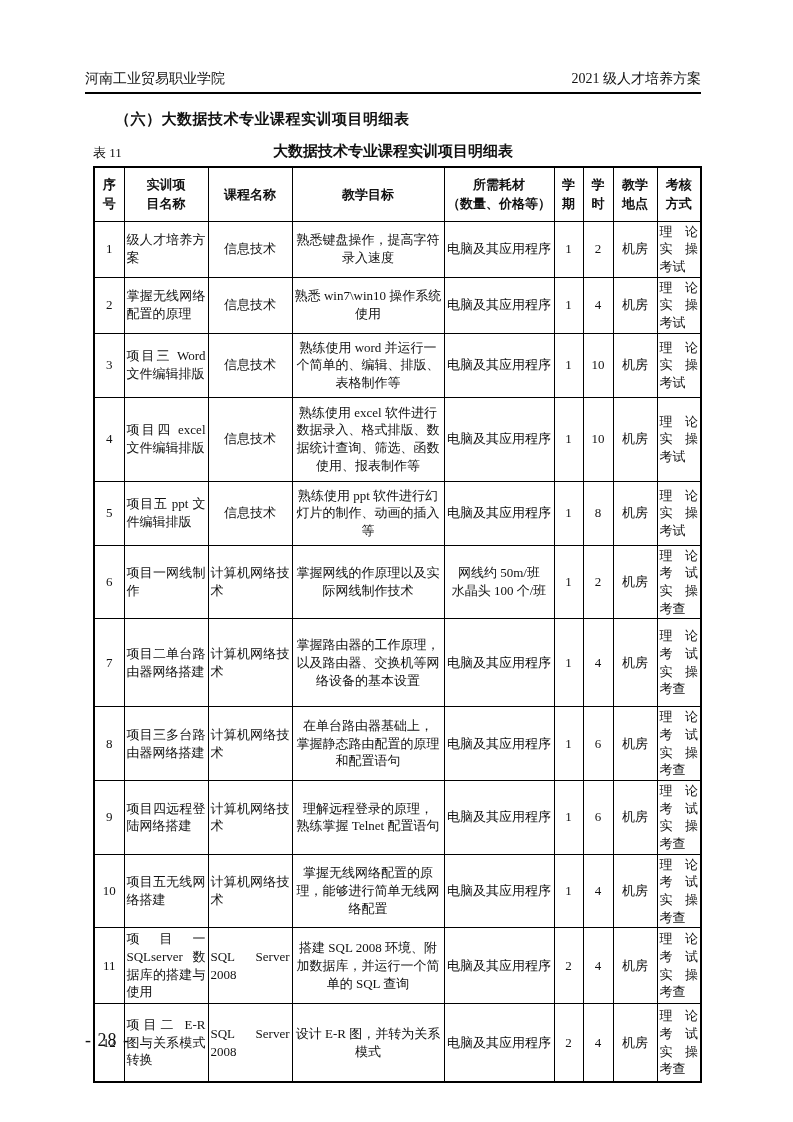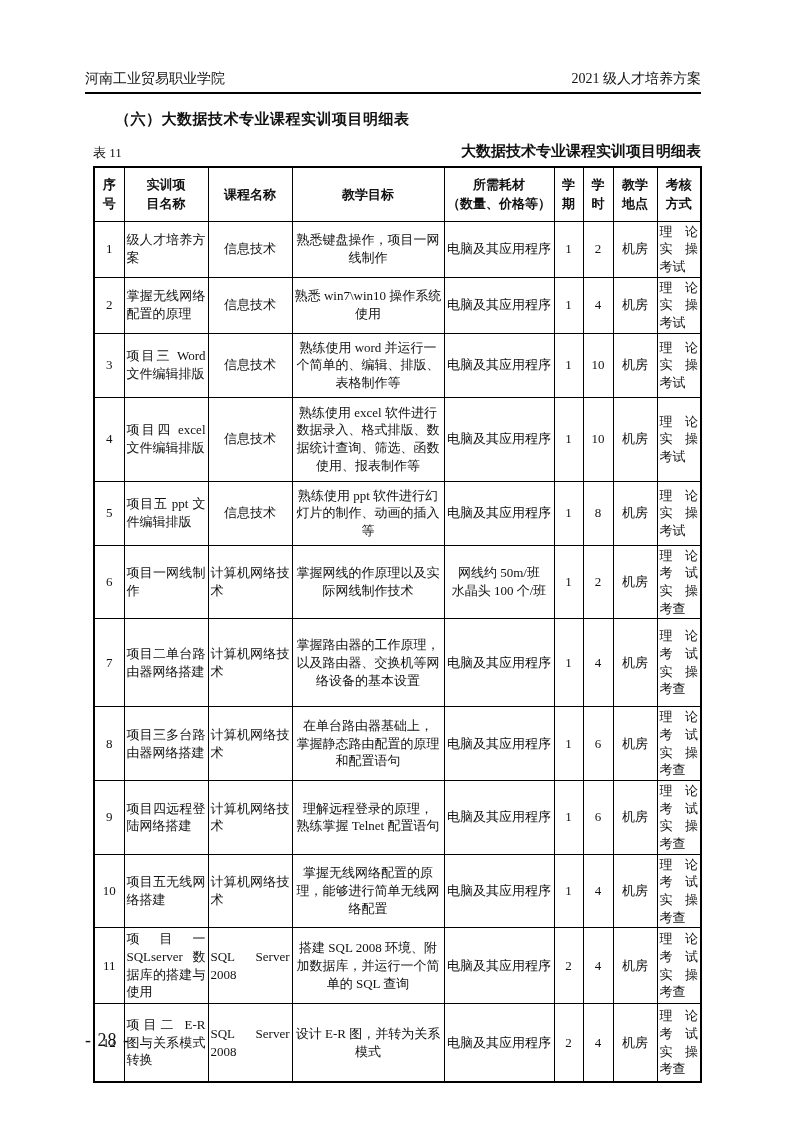--- a/index.html
+++ b/index.html
@@ -40,21 +40,21 @@
     height: 20px;
   }
   .table-label {
     position: absolute;
     left: 8px;
     top: 2px;
     font-size: 13px;
   }
   .table-title {
     display: block;
-    text-align: right;
+    text-align: center;
     font-size: 15px;
     font-weight: bold;
   }
   table.detail {
     margin-left: 8px;
     width: 607px;
     table-layout: fixed;
     border-collapse: collapse;
     border: 2px solid #000;
   }
@@ -145,21 +145,21 @@
 地点</th>
           <th>考核
 方式</th>
         </tr>
       </thead>
       <tbody>
           <tr>
             <td class="c-center">1</td>
             <td class="c-left c-justify">级人才培养方案</td>
             <td class="c-center">信息技术</td>
-            <td class="c-left c-justify pre">熟悉键盘操作，项目一网线制作</td>
+            <td class="c-left c-justify pre">熟悉键盘操作，提高字符录入速度</td>
             <td class="c-left pre">电脑及其应用程序</td>
             <td class="c-center">1</td>
             <td class="c-center">2</td>
             <td class="c-center">机房</td>
             <td class="c-left c-justify">理论实操考试</td>
           </tr>
           <tr>
             <td class="c-center">2</td>
             <td class="c-left c-justify">掌握无线网络配置的原理</td>
             <td class="c-center">信息技术</td>

